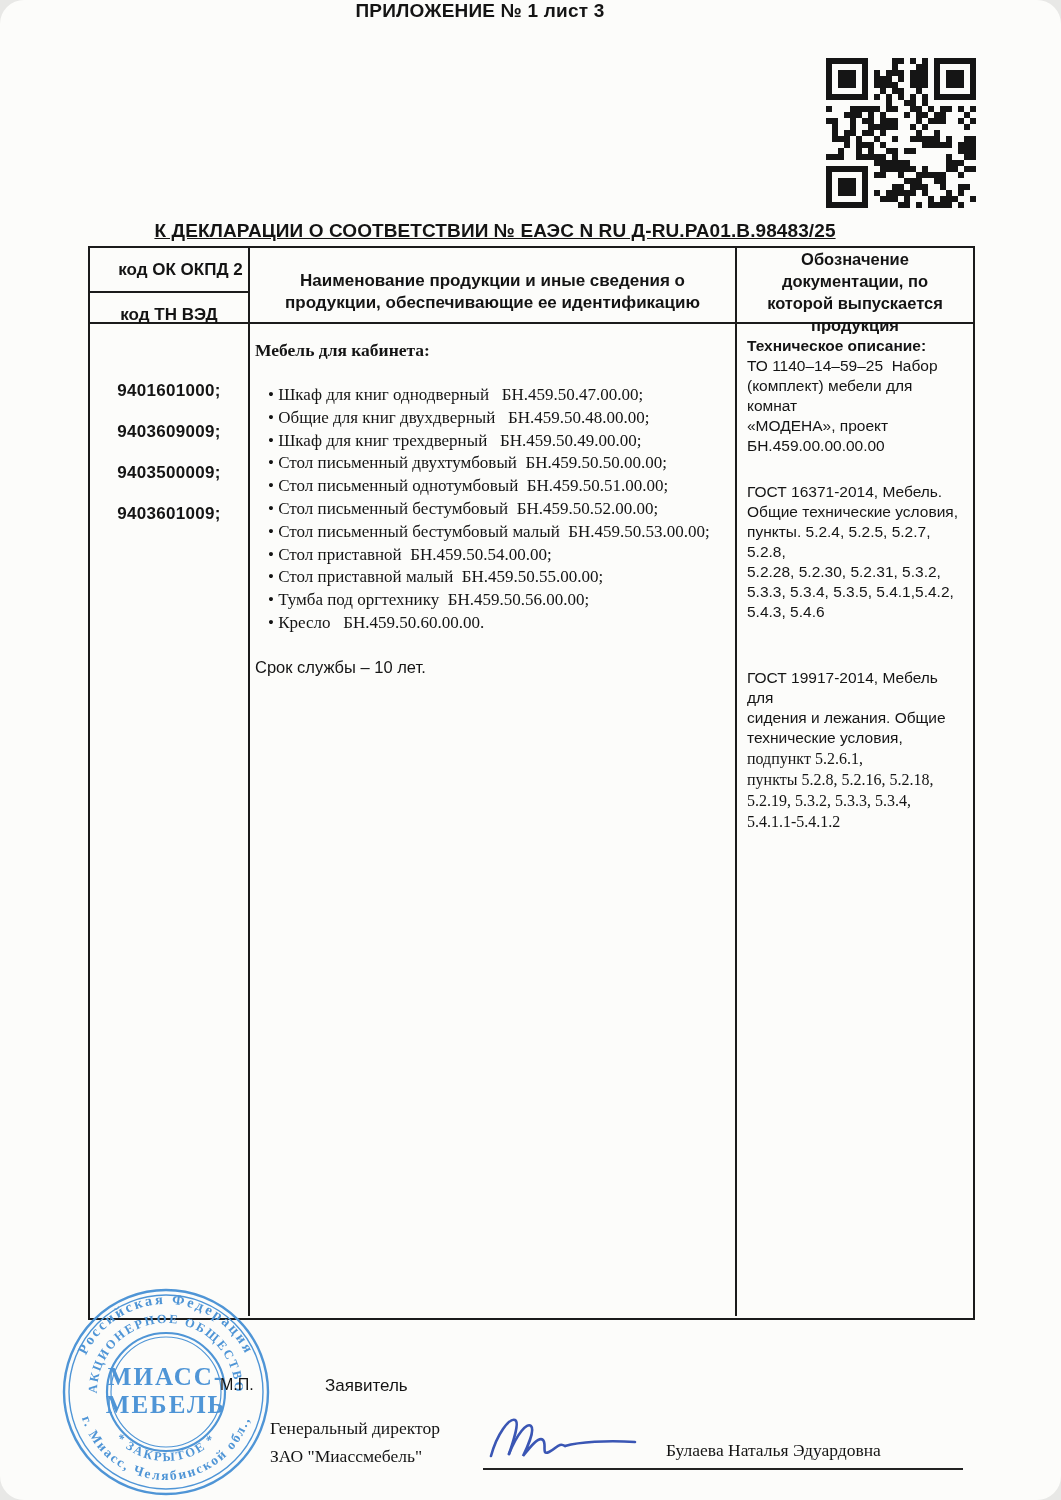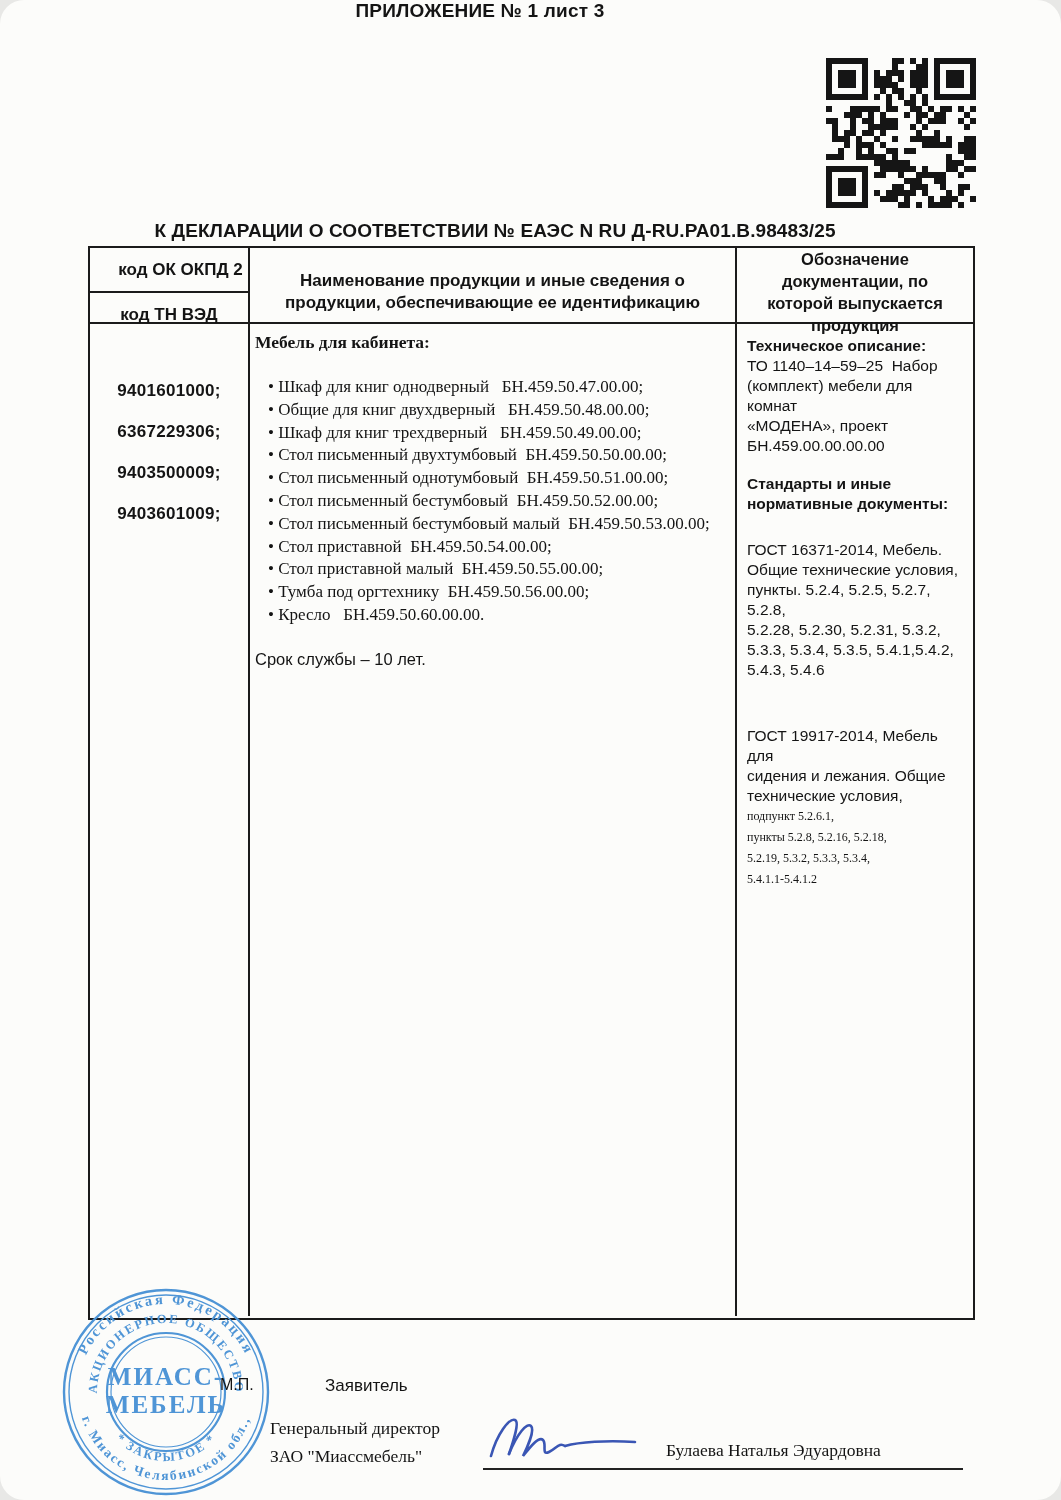--- a/index.html
+++ b/index.html
@@ -4,46 +4,46 @@
 <style>
   html,body{margin:0;padding:0;background:#e8e8e6;}
   .page{
     position:relative;width:1061px;height:1500px;margin:0 auto;
     background:#fcfcfa;overflow:hidden;
     font-family:"Liberation Sans",sans-serif;color:#141414;border-radius:24px;
   }
   .abs{position:absolute;}
   
   .doc-title{left:0;top:174;width:960px;text-align:center;font-size:19px;font-weight:bold;letter-spacing:.2px;}
-  .doc-subtitle{left:30px;top:220px;width:930px;text-align:center;font-size:19px;font-weight:bold;letter-spacing:.1px;}
+  .doc-subtitle{left:30px;top:220px;width:930px;text-align:center;font-size:19px;font-weight:bold;letter-spacing:.1px;text-decoration:underline;}
   
   .decl-table{left:88px;top:246px;width:883px;height:1070px;border:2px solid #1b1b1b;background:transparent;}
   .thead{display:grid;grid-template-columns:160px 487px 1fr;height:74px;border-bottom:2px solid #1b1b1b;}
   .th{font-weight:bold;text-align:center;}
   .th-col1{border-right:2px solid #1b1b1b;display:flex;flex-direction:column;}
   .th-col1 > div{flex:1;display:flex;align-items:center;justify-content:center;font-size:17px;}
   .th-col1 > div:first-child{border-bottom:2px solid #1b1b1b;padding-left:23px;}
   .th-col2{border-right:2px solid #1b1b1b;font-size:17px;line-height:22px;display:flex;align-items:center;justify-content:center;padding:0 14px;}
   .th-col3{font-size:16.5px;line-height:22px;display:flex;align-items:center;justify-content:center;padding:0 20px;}
   .tbody{display:grid;grid-template-columns:160px 487px 1fr;height:992px;}
   .td-col1{border-right:2px solid #1b1b1b;padding-top:46px;text-align:center;}
   .td-col1 .code{font-size:17px;font-weight:bold;line-height:41px;letter-spacing:.3px;}
-  .td-col2{border-right:2px solid #1b1b1b;padding:6px 4px 0 5px;}
+  .td-col2{border-right:2px solid #1b1b1b;padding:14px 4px 0 5px;}
   .products-heading{font-family:"Liberation Serif",serif;font-size:17.5px;font-weight:bold;line-height:24px;}
   ul.products{margin:22px 0 0 0;padding:0 0 0 13px;list-style:none;}
   ul.products li{font-family:"Liberation Serif",serif;font-size:17px;line-height:22.8px;white-space:pre-wrap;}
   ul.products li::before{content:"\2022  ";}
   .service-life{margin-top:23px;font-size:16.5px;}
   .td-col3{padding:12px 8px 0 10px;font-size:15.5px;line-height:20px;}
   .doc-block{white-space:pre-wrap;}
   .bold{font-weight:bold;}
   .mt18{margin-top:18px;}
   .mt26{margin-top:26px;}
   .mt46{margin-top:46px;}
-  .serif-lines{font-family:"Liberation Serif",serif;font-size:12px;line-height:21px;}
+  .serif-lines{font-family:"Liberation Serif",serif;font-size:16px;line-height:21px;}
   
   .mp-label{left:220px;top:1376px;font-size:16px;}
   .applicant{left:325px;top:1376px;font-size:17px;}
   .director{left:270px;top:1414px;font-family:"Liberation Serif",serif;font-size:17.5px;line-height:28px;}
   .signer-name{left:666px;top:1440px;font-family:"Liberation Serif",serif;font-size:17.5px;}
   .sig-line{left:483px;top:1468px;width:480px;border-bottom:2px solid #222;}
   .qr{left:826px;top:58px;}
   .stamp{left:58px;top:1284px;}
   .sig-svg{left:487px;top:1404px;}
 </style>
@@ -380,21 +380,21 @@
       <div class="th th-col1">
         <div>код ОК ОКПД 2</div>
         <div>код ТН ВЭД</div>
       </div>
       <div class="th th-col2">Наименование продукции и иные сведения о продукции, обеспечивающие ее идентификацию</div>
       <div class="th th-col3">Обозначение документации, по которой выпускается продукция</div>
     </div>
     <div class="tbody">
       <div class="td-col1">
         <div class="code">9401601000;</div>
-        <div class="code">6367229306;</div>
+        <div class="code">9403609009;</div>
         <div class="code">9403500009;</div>
         <div class="code">9403601009;</div>
       </div>
       <div class="td-col2">
         <div class="products-heading">Мебель для кабинета:</div>
         <ul class="products">
           <li>Шкаф для книг однодверный   БН.459.50.47.00.00;</li>
           <li>Общие для книг двухдверный   БН.459.50.48.00.00;</li>
           <li>Шкаф для книг трехдверный   БН.459.50.49.00.00;</li>
           <li>Стол письменный двухтумбовый  БН.459.50.50.00.00;</li>
@@ -407,22 +407,20 @@
           <li>Кресло   БН.459.50.60.00.00.</li>
         </ul>
         <div class="service-life">Срок службы – 10 лет.</div>
       </div>
       <div class="td-col3">
         <div class="doc-block bold">Техническое описание:</div>
         <div class="doc-block">ТО 1140–14–59–25  Набор
 (комплект) мебели для комнат
 «МОДЕНА», проект
 БН.459.00.00.00.00</div>
-        <div class="doc-block bold mt18">Стандарты и иные
-нормативные документы:</div>
         <div class="doc-block mt26">ГОСТ 16371-2014, Мебель.
 Общие технические условия,
 пункты. 5.2.4, 5.2.5, 5.2.7, 5.2.8,
 5.2.28, 5.2.30, 5.2.31, 5.3.2,
 5.3.3, 5.3.4, 5.3.5, 5.4.1,5.4.2,
 5.4.3, 5.4.6</div>
         <div class="doc-block mt46">ГОСТ 19917-2014, Мебель для
 сидения и лежания. Общие
 технические условия,</div>
         <div class="doc-block serif-lines">подпункт 5.2.6.1,

